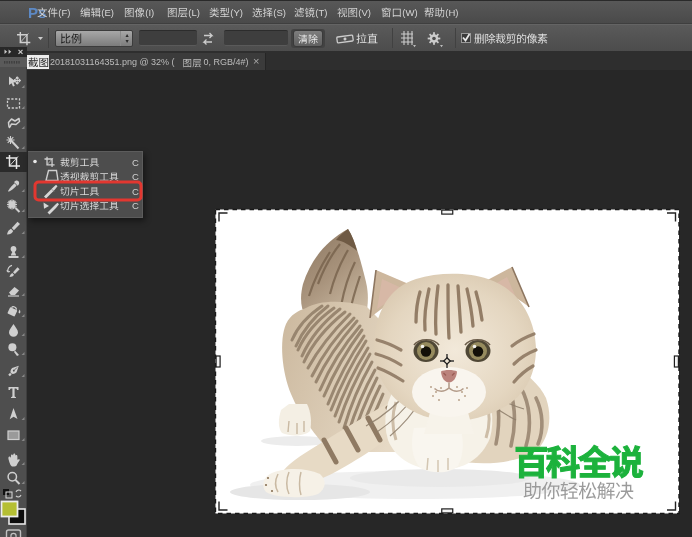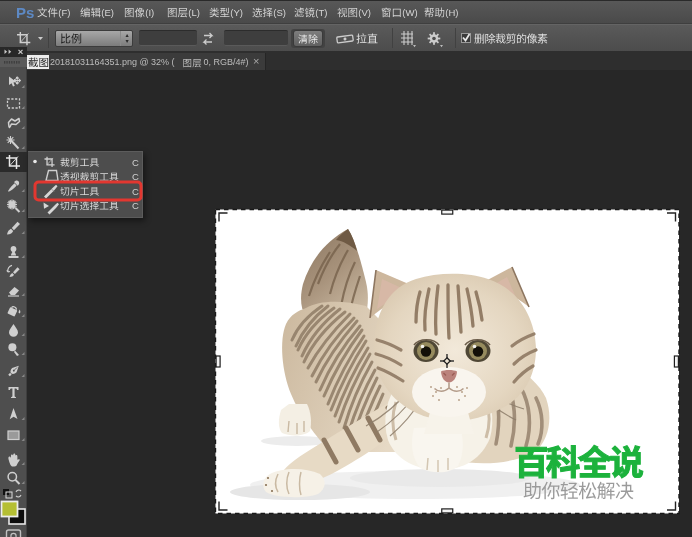--- a/index.html
+++ b/index.html
@@ -17,21 +17,21 @@
 <div class="abs" style="left:293px;top:30px;width:30px;height:17px;background:linear-gradient(#7e7e7e,#606060);border:1px solid #3a3a3a;border-radius:3px"></div>
 <div class="abs" style="left:48px;top:28px;width:1px;height:20px;background:#414141"></div>
 <div class="abs" style="left:392px;top:28px;width:1px;height:20px;background:#414141"></div>
 <div class="abs" style="left:455px;top:28px;width:1px;height:20px;background:#414141"></div>
 <div class="abs" style="left:461px;top:33px;width:10px;height:10px;background:#3a3a3a;border:1px solid #9a9a9a"></div>
 <div class="abs" style="left:0;top:47px;width:27px;height:10px;background:#282828"></div>
 <div class="abs" style="left:0;top:57px;width:27px;height:10px;background:#5a5a5a"></div>
 <div class="abs" style="left:0;top:67px;width:27px;height:470px;background:#4e4e4e;border-right:1px solid #3e3e3e"></div>
 <div class="abs" style="left:0;top:152px;width:27px;height:20px;background:#2b2b2b"></div>
 <div class="abs" style="left:28px;top:151px;width:115px;height:67px;background:#4d4d4d;border:1px solid #5c5c5c;border-left:none;box-shadow:2px 3px 6px rgba(0,0,0,.45)"></div>
-<div class="abs" style="left:16px;top:5px;font-size:15px;color:#5d89c4;font-weight:700;white-space:pre;line-height:1">Ps</div>
+<div class="abs" style="left:28px;top:5px;font-size:15px;color:#5d89c4;font-weight:700;white-space:pre;line-height:1">Ps</div>
 <div class="abs" style="left:50px;top:58px;font-size:9px;color:#bdbdbd;font-weight:400;white-space:pre;line-height:1">20181031164351.png @ 32% (</div>
 <div class="abs" style="left:203.5px;top:58px;font-size:9px;color:#bdbdbd;font-weight:400;white-space:pre;line-height:1">0, RGB/4#)</div>
 <div class="abs" style="left:253px;top:56px;font-size:11px;color:#a8a8a8;font-weight:400;white-space:pre;line-height:1">×</div>
 <svg class="abs" style="left:0;top:0" width="692" height="537" viewBox="0 0 692 537">
     <defs>
       <path id="r0" d="M42.3 5.7C45.3 10.6 48.5 17.3 49.7 21.4L58 18.7C56.6 14.6 53.1 8.1 50.1 3.3ZM5 21.6V29H20.6C26.5 44.2 34.4 57.3 44.7 68C33.7 77.2 20.2 84 3.6 88.7C5.1 90.5 7.5 94 8.3 95.8C25 90.4 38.9 83.2 50.2 73.4C61.5 83.4 75.1 90.8 91.5 95.3C92.8 93.2 95 90 96.7 88.4C80.7 84.4 67.1 77.3 56 67.9C66.1 57.6 73.8 44.8 79.6 29H95.4V21.6ZM50.4 62.7C41 53.2 33.6 41.8 28.4 29H71.1C66.1 42.5 59.2 53.6 50.4 62.7Z"></path>
       <path id="r1" d="M31.7 53.9V61.2H60.4V96H67.9V61.2H95.3V53.9H67.9V31.8H90.9V24.5H67.9V5.2H60.4V24.5H47C48.3 20 49.4 15.2 50.4 10.5L43.2 9C40.9 22.1 36.7 35 30.9 43.3C32.7 44.2 35.9 46 37.3 47.1C40 42.9 42.5 37.6 44.6 31.8H60.4V53.9ZM26.8 4.4C21.4 19.5 12.6 34.5 3.2 44.3C4.5 46 6.7 49.9 7.5 51.7C10.7 48.3 13.7 44.3 16.7 40V95.8H23.9V28.3C27.7 21.3 31.1 13.9 33.9 6.5Z"></path>
       <path id="r2" d="M4 82.6 5.8 89.5C14 86.2 24.5 81.9 34.6 77.7L33.2 71.7C22.3 75.9 11.4 80.1 4 82.6ZM6.1 45.7C7.5 45 9.8 44.5 20.5 43C16.7 49.4 13.2 54.5 11.6 56.4C8.7 60.2 6.6 62.8 4.5 63.2C5.3 65 6.4 68.4 6.8 69.8C8.7 68.6 11.8 67.6 33.9 62.5C33.6 60.9 33.3 58.2 33.4 56.3L16.7 59.8C23.8 50.6 30.7 39.4 36.4 28.3L30.3 24.8C28.6 28.7 26.5 32.6 24.5 36.3L13.3 37.5C19 28.7 24.6 17.4 28.7 6.5L21.5 4C17.9 16.1 11.2 29.3 9.1 32.6C7.1 36 5.5 38.4 3.8 38.9C4.6 40.7 5.7 44.2 6.1 45.7ZM62.4 53V67.8H54.1V53ZM67.5 53H74.6V67.8H67.5ZM48.1 46.8V95.2H54.1V73.7H62.4V92.7H67.5V73.7H74.6V92.6H79.7V73.7H87.1V88.7C87.1 89.4 86.8 89.6 86.1 89.7C85.4 89.7 83.6 89.7 81.4 89.6C82.2 91.2 82.9 93.6 83.1 95.3C86.7 95.3 89 95.1 90.8 94.2C92.6 93.2 93 91.5 93 88.8V46.7L87.1 46.8ZM79.7 53H87.1V67.8H79.7ZM60.5 5.4C62.1 8.2 63.7 11.8 64.8 14.8H41.4V36.5C41.4 51.9 40.5 74.1 31.4 90.1C32.9 90.8 36 93 37.2 94.3C46.5 78.1 48.2 54.5 48.3 38.2H92V14.8H72.9C71.7 11.5 69.7 6.9 67.5 3.4ZM48.3 21.2H85V31.9H48.3Z"></path>
       <path id="r3" d="M55.1 12.9H81.9V23H55.1ZM48.2 7.2V28.6H89.2V7.2ZM8.1 54.8C8.9 54 11.9 53.4 15.3 53.4H24.4V67.8L4 71.3L5.6 78.6L24.4 74.8V95.6H31.3V73.4L42.7 71.1L42.3 64.6L31.3 66.6V53.4H40.5V46.6H31.3V31.2H24.4V46.6H14.8C17.6 39.7 20.4 31.5 22.8 23H41.2V15.8H24.7C25.5 12.4 26.3 8.9 26.9 5.5L19.6 4C19.1 7.9 18.3 11.9 17.4 15.8H4.7V23H15.7C13.6 31 11.5 37.6 10.5 40.1C8.8 44.5 7.5 47.7 5.8 48.2C6.6 50 7.7 53.4 8.1 54.8ZM81.5 40.8V49.4H56V40.8ZM40 80.4 41.2 87.2 81.5 84V96H88.5V83.4L95.9 82.8L96 76.5L88.5 77V40.8H95.3V34.5H42.3V40.8H49.1V79.8ZM81.5 55.1V63.8H56V55.1ZM81.5 69.5V77.5L56 79.4V69.5Z"></path>
       <path id="r4" d="M37.5 60.1C45.5 61.8 55.7 65.3 61.3 68.1L64.4 63C58.8 60.4 48.7 57.1 40.7 55.5ZM27.5 72.8C41.3 74.5 58.6 78.5 68.2 81.9L71.5 76.3C61.8 73.1 44.5 69.2 31 67.7ZM8.4 8.4V96H15.6V91.8H84.2V96H91.7V8.4ZM15.6 85.1V15.2H84.2V85.1ZM41.4 17.2C36.4 25.4 27.8 33.2 19.2 38.3C20.8 39.3 23.4 41.6 24.5 42.8C27.5 40.8 30.6 38.4 33.7 35.7C36.7 38.9 40.4 41.9 44.4 44.6C35.9 48.6 26.3 51.6 17.4 53.4C18.7 54.8 20.3 57.7 21 59.5C30.8 57.2 41.3 53.5 50.8 48.4C59.1 52.9 68.6 56.3 78.1 58.4C79 56.6 80.9 54 82.3 52.7C73.5 51.1 64.7 48.4 56.9 44.8C64.4 39.9 70.7 34.2 74.9 27.4L70.6 24.9L69.5 25.2H43.6C45.1 23.3 46.5 21.4 47.7 19.4ZM37.8 31.7 38.5 31H64.4C60.8 34.9 56 38.4 50.6 41.5C45.5 38.6 41.1 35.3 37.8 31.7Z"></path>

